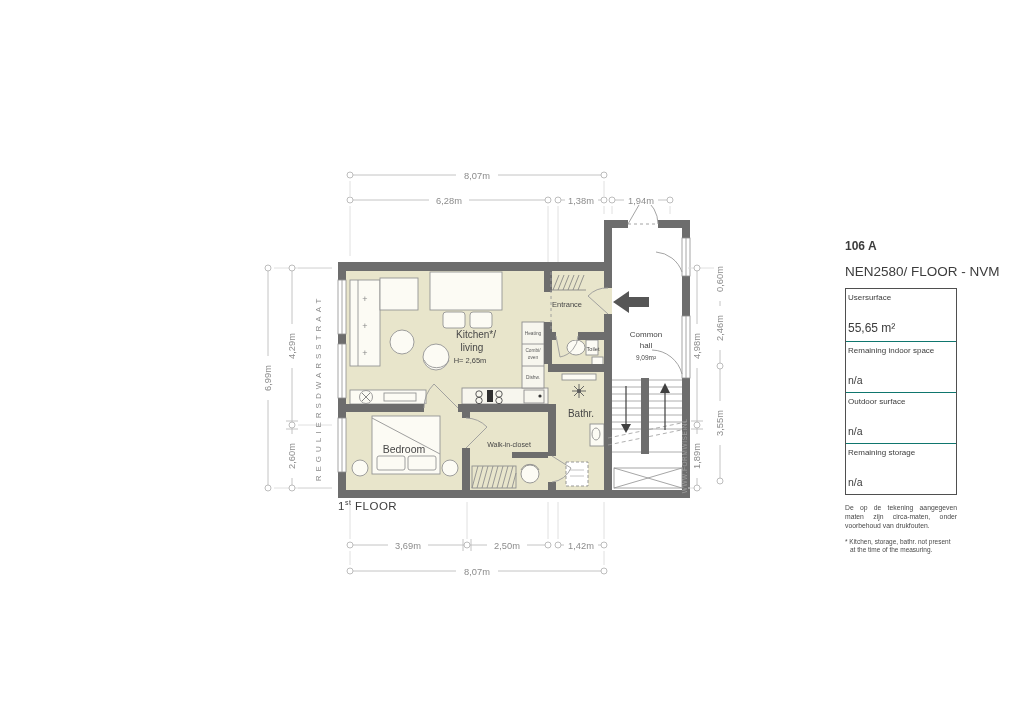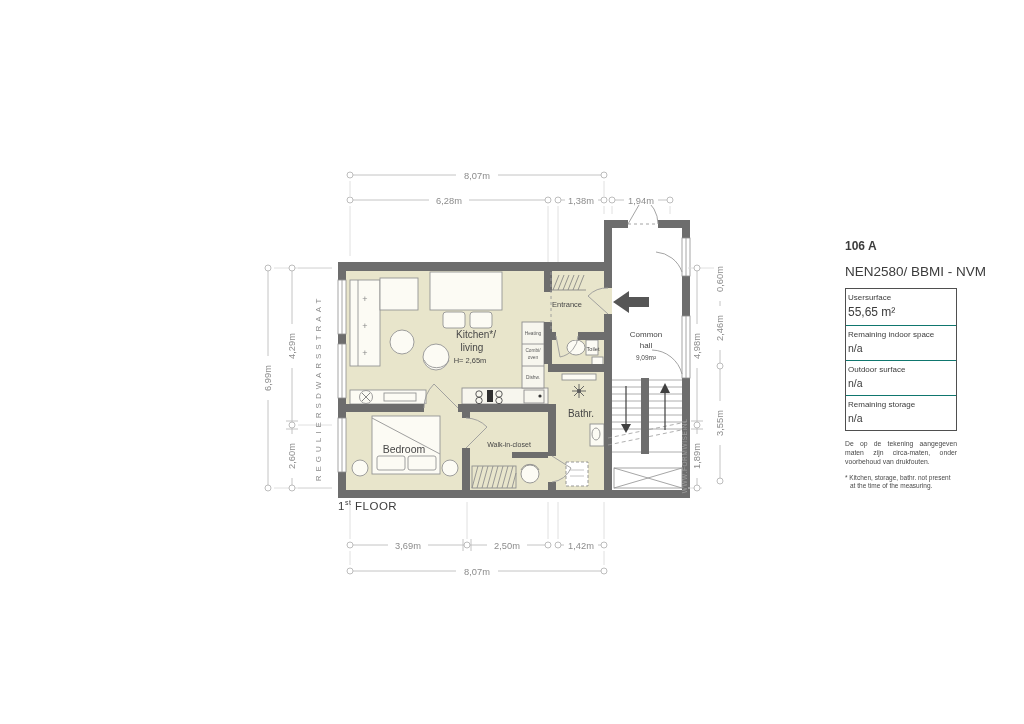--- a/index.html
+++ b/index.html
@@ -7,21 +7,21 @@
           font-family:"Liberation Sans",sans-serif;}
   svg{position:absolute;left:0;top:0;}
   svg text{font-family:"Liberation Sans",sans-serif;}
   .info-panel{position:absolute;left:845px;top:239px;width:112px;color:#3c3c3c;}
   .unit{font-weight:bold;font-size:12px;}
   .standard{font-size:13.5px;margin-top:11px;white-space:nowrap;}
   .surface-table{border:1px solid #4f4f4f;margin-top:9px;}
   .srow{padding:4px 2px 6px;}
   .srow + .srow{border-top:1px solid #0f766e;}
   .srow .lbl{display:block;font-size:8px;}
-  .srow .val{display:block;font-size:10.5px;margin-top:3px;}
+  .srow .val{display:block;font-size:10.5px;margin-top:19px;}
   .srow.first .val{font-size:12px;}
   .disclaimer{font-size:6.8px;line-height:1.35;text-align:justify;margin-top:8px;color:#4a4a4a;}
   .footnote{font-size:6.5px;line-height:1.35;margin-top:7px;color:#4a4a4a;padding-left:5px;text-indent:-5px;}
   .floor-label{position:absolute;left:338px;top:499px;font-size:11.5px;color:#3c3c3c;letter-spacing:0.5px;}
   .floor-label sup{font-size:7px;}
 </style>
 </head>
 <body>
 
 <div class="canvas">
@@ -295,21 +295,21 @@
     <text x="533" y="359">oven</text>
     <text x="533" y="379">Dishw.</text>
   </g>
 
   <text x="321" y="388" transform="rotate(-90 321 388)" font-size="8" letter-spacing="4" fill="#8a8a8a" text-anchor="middle">REGULIERSDWARSSTRAAT</text>
   <text x="687" y="456" transform="rotate(-90 687 456)" font-size="6.5" letter-spacing="0.6" fill="#9c9c9c" text-anchor="middle">WWW.FORMWISE.NL</text>
 </svg>
 
 <div class="info-panel">
   <div class="unit">106 A</div>
-  <div class="standard">NEN2580/ BBMI - NVM</div>
+  <div class="standard">NEN2580/ FLOOR - NVM</div>
   <div class="surface-table">
     <div class="srow first">
       <span class="lbl">Usersurface</span>
       <span class="val">55,65 m²</span>
     </div>
     <div class="srow">
       <span class="lbl">Remaining indoor space</span>
       <span class="val">n/a</span>
     </div>
     <div class="srow">

